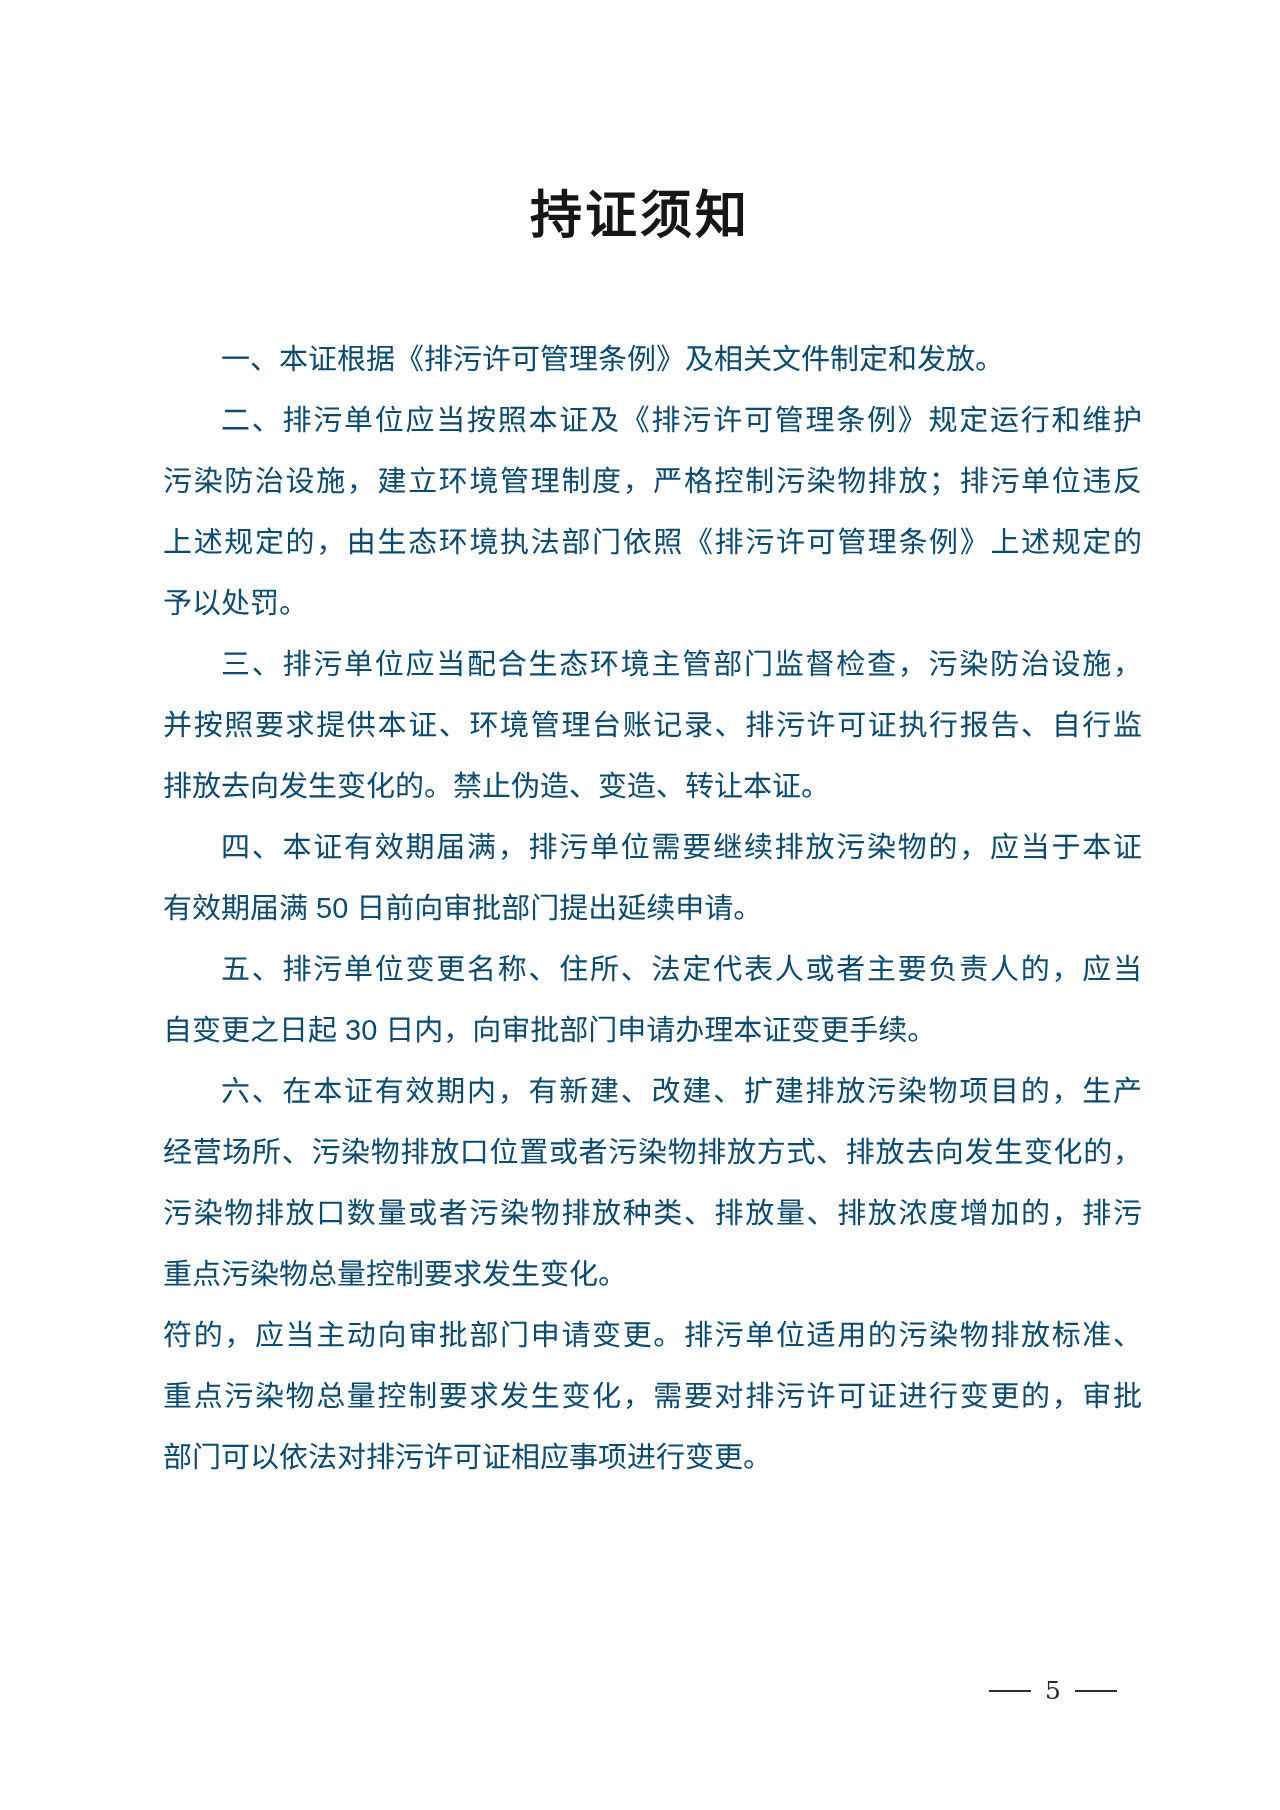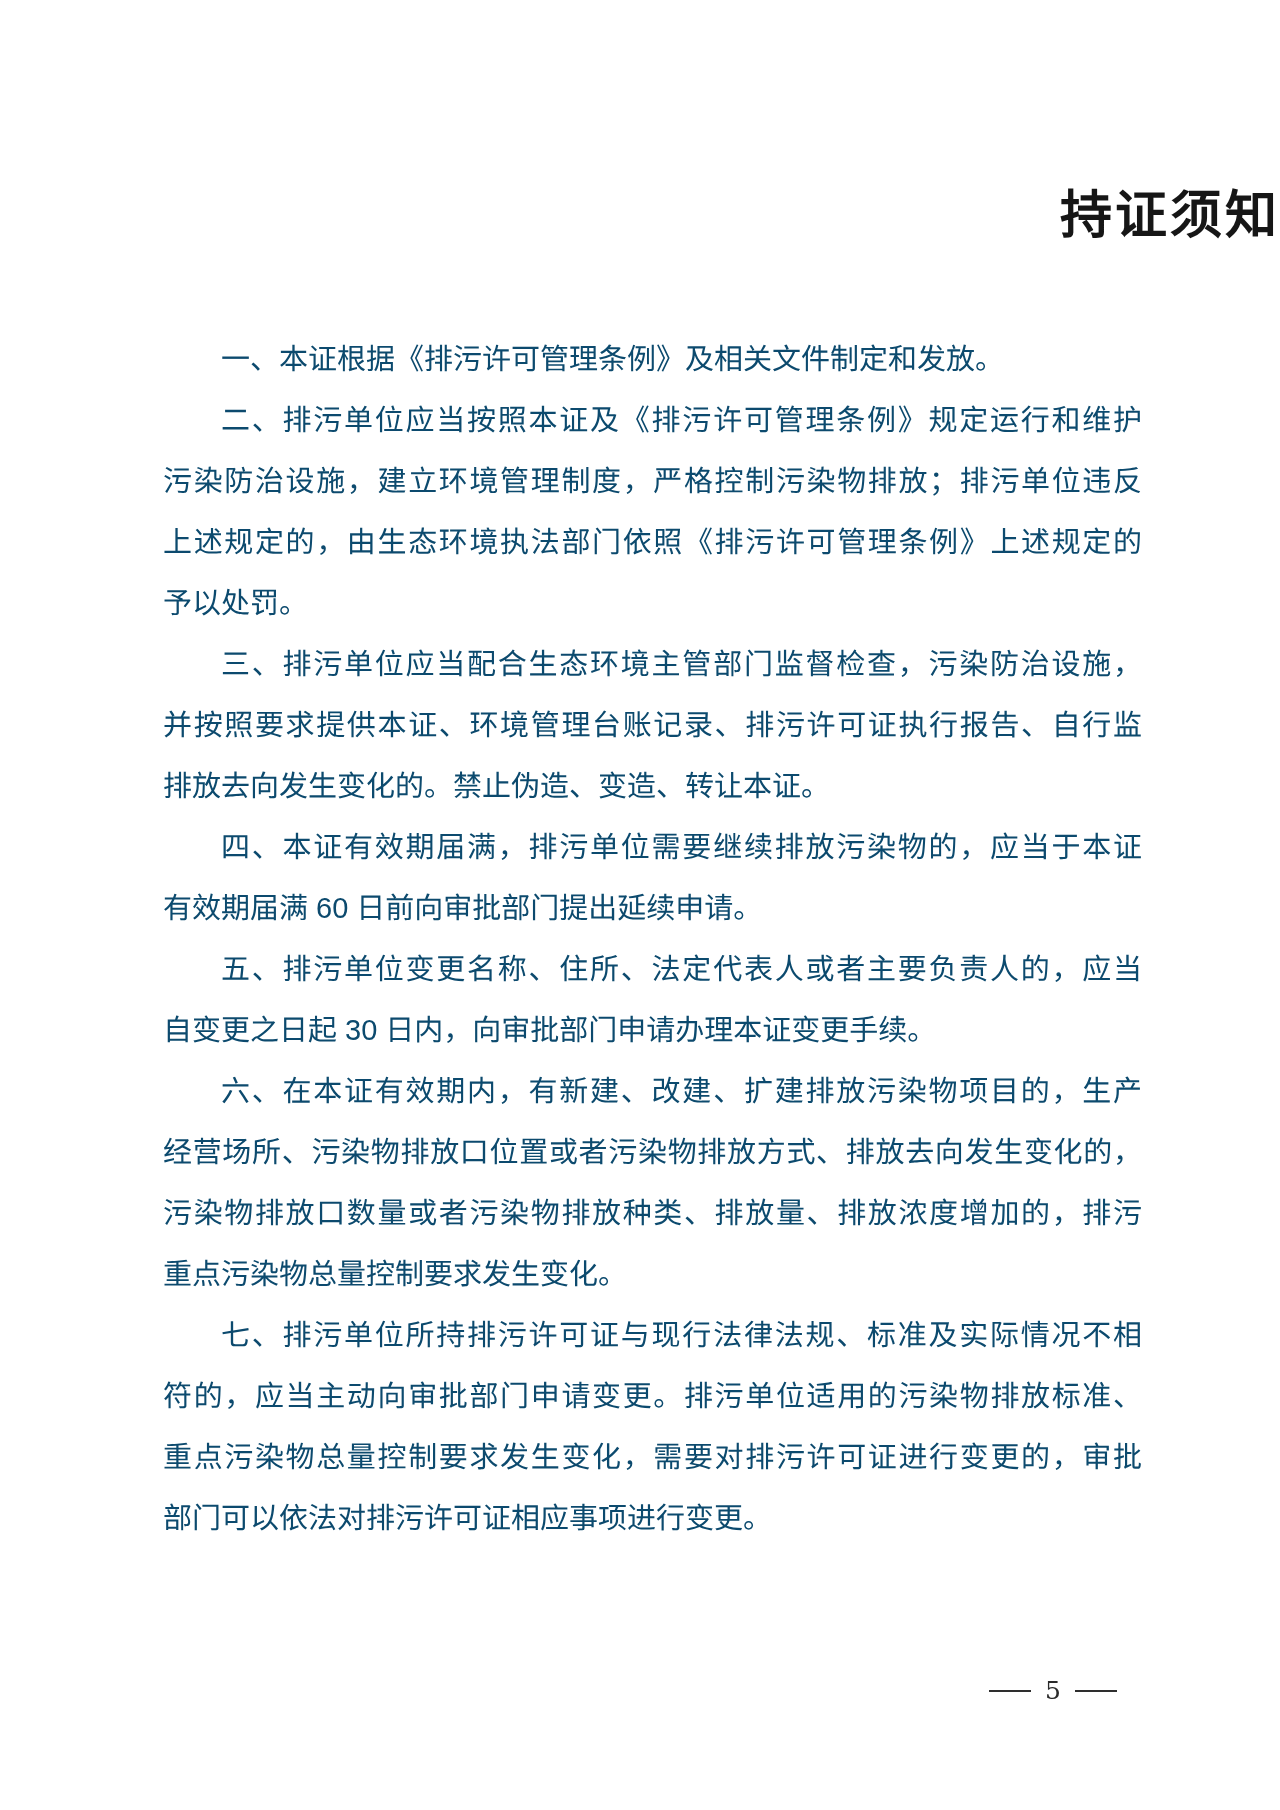--- a/index.html
+++ b/index.html
@@ -12,21 +12,21 @@
   }
   .page {
     position: relative;
     width: 1280px;
     height: 1810px;
     background: #ffffff;
     overflow: hidden;
   }
   .doc-title {
     margin-top: 185px;
-    text-align: right;
+    text-align: center;
     font-size: 52px;
     line-height: 60px;
     font-weight: 700;
     letter-spacing: 3px;
     color: #161616;
   }
   .doc-body {
     margin-top: 84px;
     margin-left: 163px;
     width: 979px;
@@ -88,37 +88,36 @@
     </div>
 
     <div class="paragraph">
       <div class="line first">三、排污单位应当配合生态环境主管部门监督检查，污染防治设施，</div>
       <div class="line">并按照要求提供本证、环境管理台账记录、排污许可证执行报告、自行监</div>
       <div class="line end">排放去向发生变化的。禁止伪造、变造、转让本证。</div>
     </div>
 
     <div class="paragraph">
       <div class="line first">四、本证有效期届满，排污单位需要继续排放污染物的，应当于本证</div>
-      <div class="line end">有效期届满 60 日前向审批部门提出延续申请。</div>
+      <div class="line end">有效期届满 50 日前向审批部门提出延续申请。</div>
     </div>
 
     <div class="paragraph">
       <div class="line first">五、排污单位变更名称、住所、法定代表人或者主要负责人的，应当</div>
       <div class="line end">自变更之日起 30 日内，向审批部门申请办理本证变更手续。</div>
     </div>
 
     <div class="paragraph">
       <div class="line first">六、在本证有效期内，有新建、改建、扩建排放污染物项目的，生产</div>
       <div class="line">经营场所、污染物排放口位置或者污染物排放方式、排放去向发生变化的，</div>
       <div class="line">污染物排放口数量或者污染物排放种类、排放量、排放浓度增加的，排污</div>
       <div class="line end">重点污染物总量控制要求发生变化。</div>
     </div>
 
     <div class="paragraph">
-      <div class="line first">七、排污单位所持排污许可证与现行法律法规、标准及实际情况不相</div>
       <div class="line">符的，应当主动向审批部门申请变更。排污单位适用的污染物排放标准、</div>
       <div class="line">重点污染物总量控制要求发生变化，需要对排污许可证进行变更的，审批</div>
       <div class="line end">部门可以依法对排污许可证相应事项进行变更。</div>
     </div>
 
   </div>
 
   <div class="page-footer">
     <span class="footer-dash"></span>
     <span class="footer-num">5</span>

